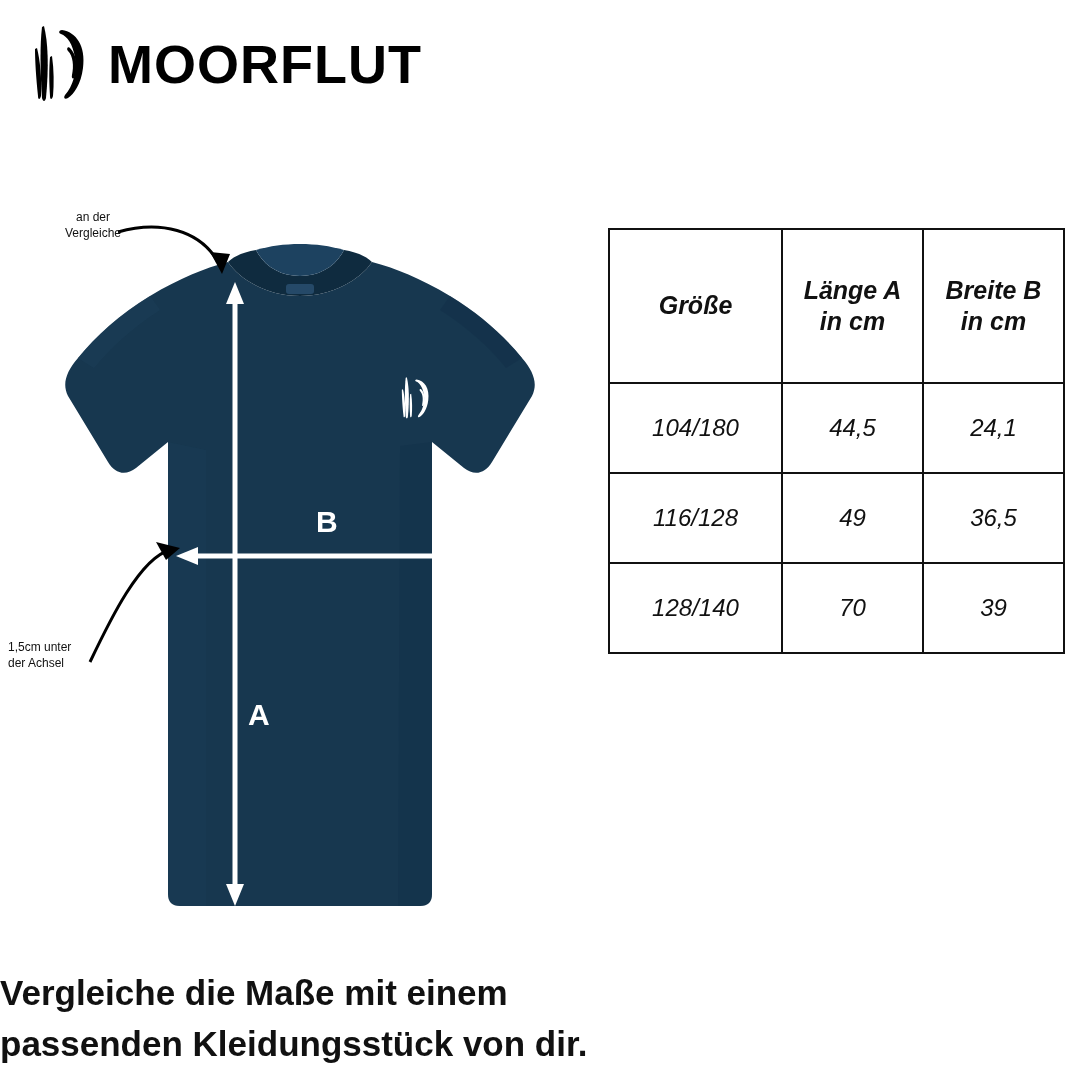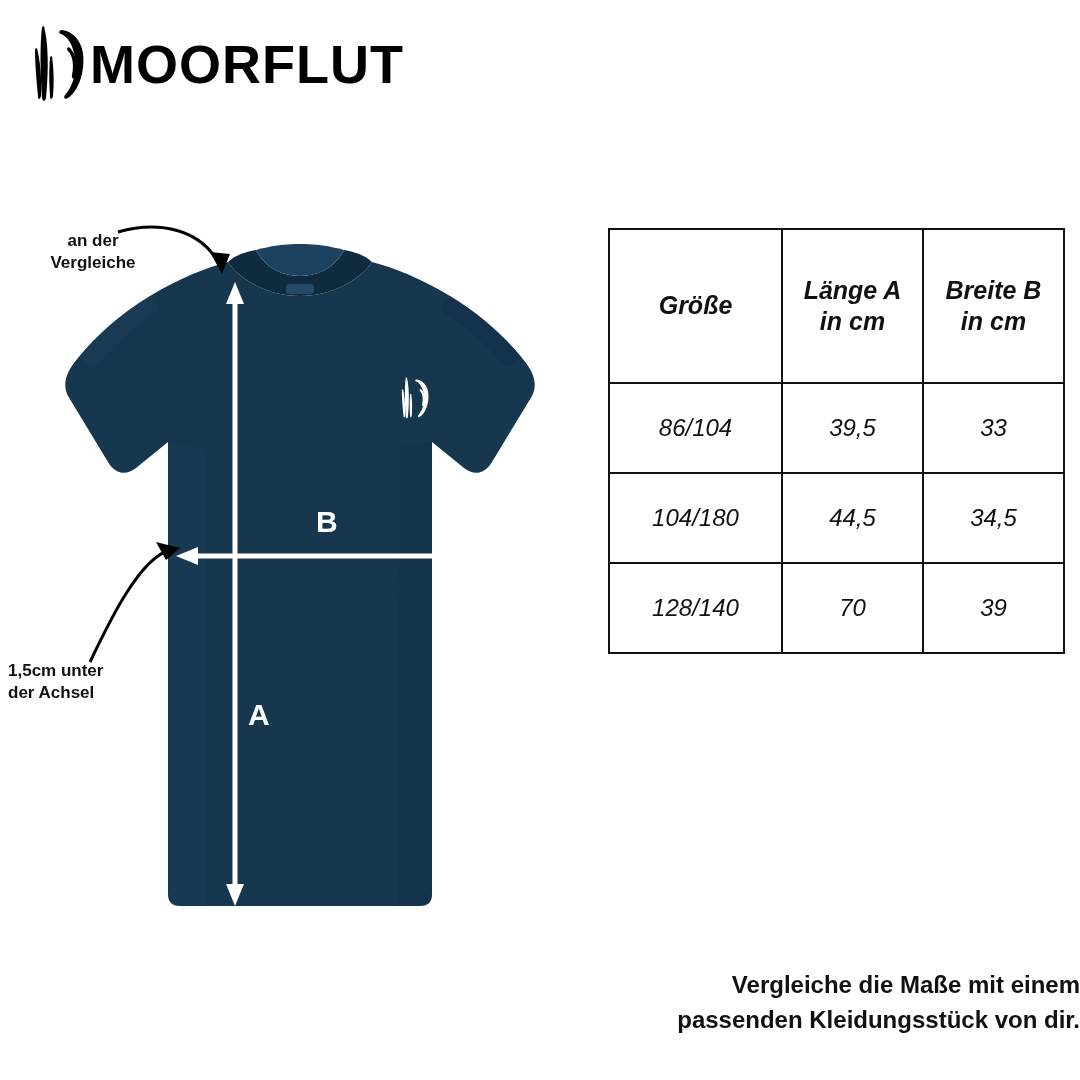--- a/index.html
+++ b/index.html
@@ -16,20 +16,21 @@
     overflow: hidden;
   }
 
   
   .brand {
     position: absolute;
     left: 28px;
     top: 22px;
     display: flex;
     align-items: center;
+    gap: 18px;
   }
   .brand-mark {
     width: 62px;
     height: 84px;
   }
   .brand-name {
     font-size: 54px;
     font-weight: 700;
     letter-spacing: 1px;
     line-height: 1;
@@ -45,25 +46,24 @@
     height: 800px;
   }
   .shirt-svg {
     position: absolute;
     left: 0;
     top: 0;
   }
 
   .callout {
     position: absolute;
-    font-size: 17px;
-    font-weight: 700;
+    font-size: 12px;
+    font-weight: 400;
     line-height: 1.3;
     color: #111111;
-    margin-top: 20px;
   }
   .callout-collar {
     left: 18px;
     top: 60px;
     width: 150px;
     text-align: center;
   }
   .callout-armpit {
     left: 8px;
     top: 490px;
@@ -109,22 +109,22 @@
   .size-table col.c1 { width: 173px; }
   .size-table col.c2 { width: 141px; }
   .size-table col.c3 { width: 141px; }
 
   
   .footer-note {
     position: absolute;
     left: 0;
     right: 0;
     top: 968px;
-    text-align: right;
-    font-size: 24px;
+    text-align: left;
+    font-size: 35px;
     font-weight: 700;
     line-height: 1.45;
     color: #111111;
   }
 </style>
 </head>
 <body>
 
 <div class="brand">
   <span class="brand-mark">
@@ -245,28 +245,28 @@
         <span>in cm</span>
       </th>
       <th>
         <span>Breite B</span><br>
         <span>in cm</span>
       </th>
     </tr>
   </thead>
   <tbody>
     <tr>
-      <td>86/104</td>
-      <td>39,5</td>
-      <td>33</td>
-    </tr>
-    <tr>
       <td>104/180</td>
       <td>44,5</td>
-      <td>34,5</td>
+      <td>24,1</td>
+    </tr>
+    <tr>
+      <td>116/128</td>
+      <td>49</td>
+      <td>36,5</td>
     </tr>
     <tr>
       <td>128/140</td>
       <td>70</td>
       <td>39</td>
     </tr>
   </tbody>
 </table>
 
 <div class="footer-note">

